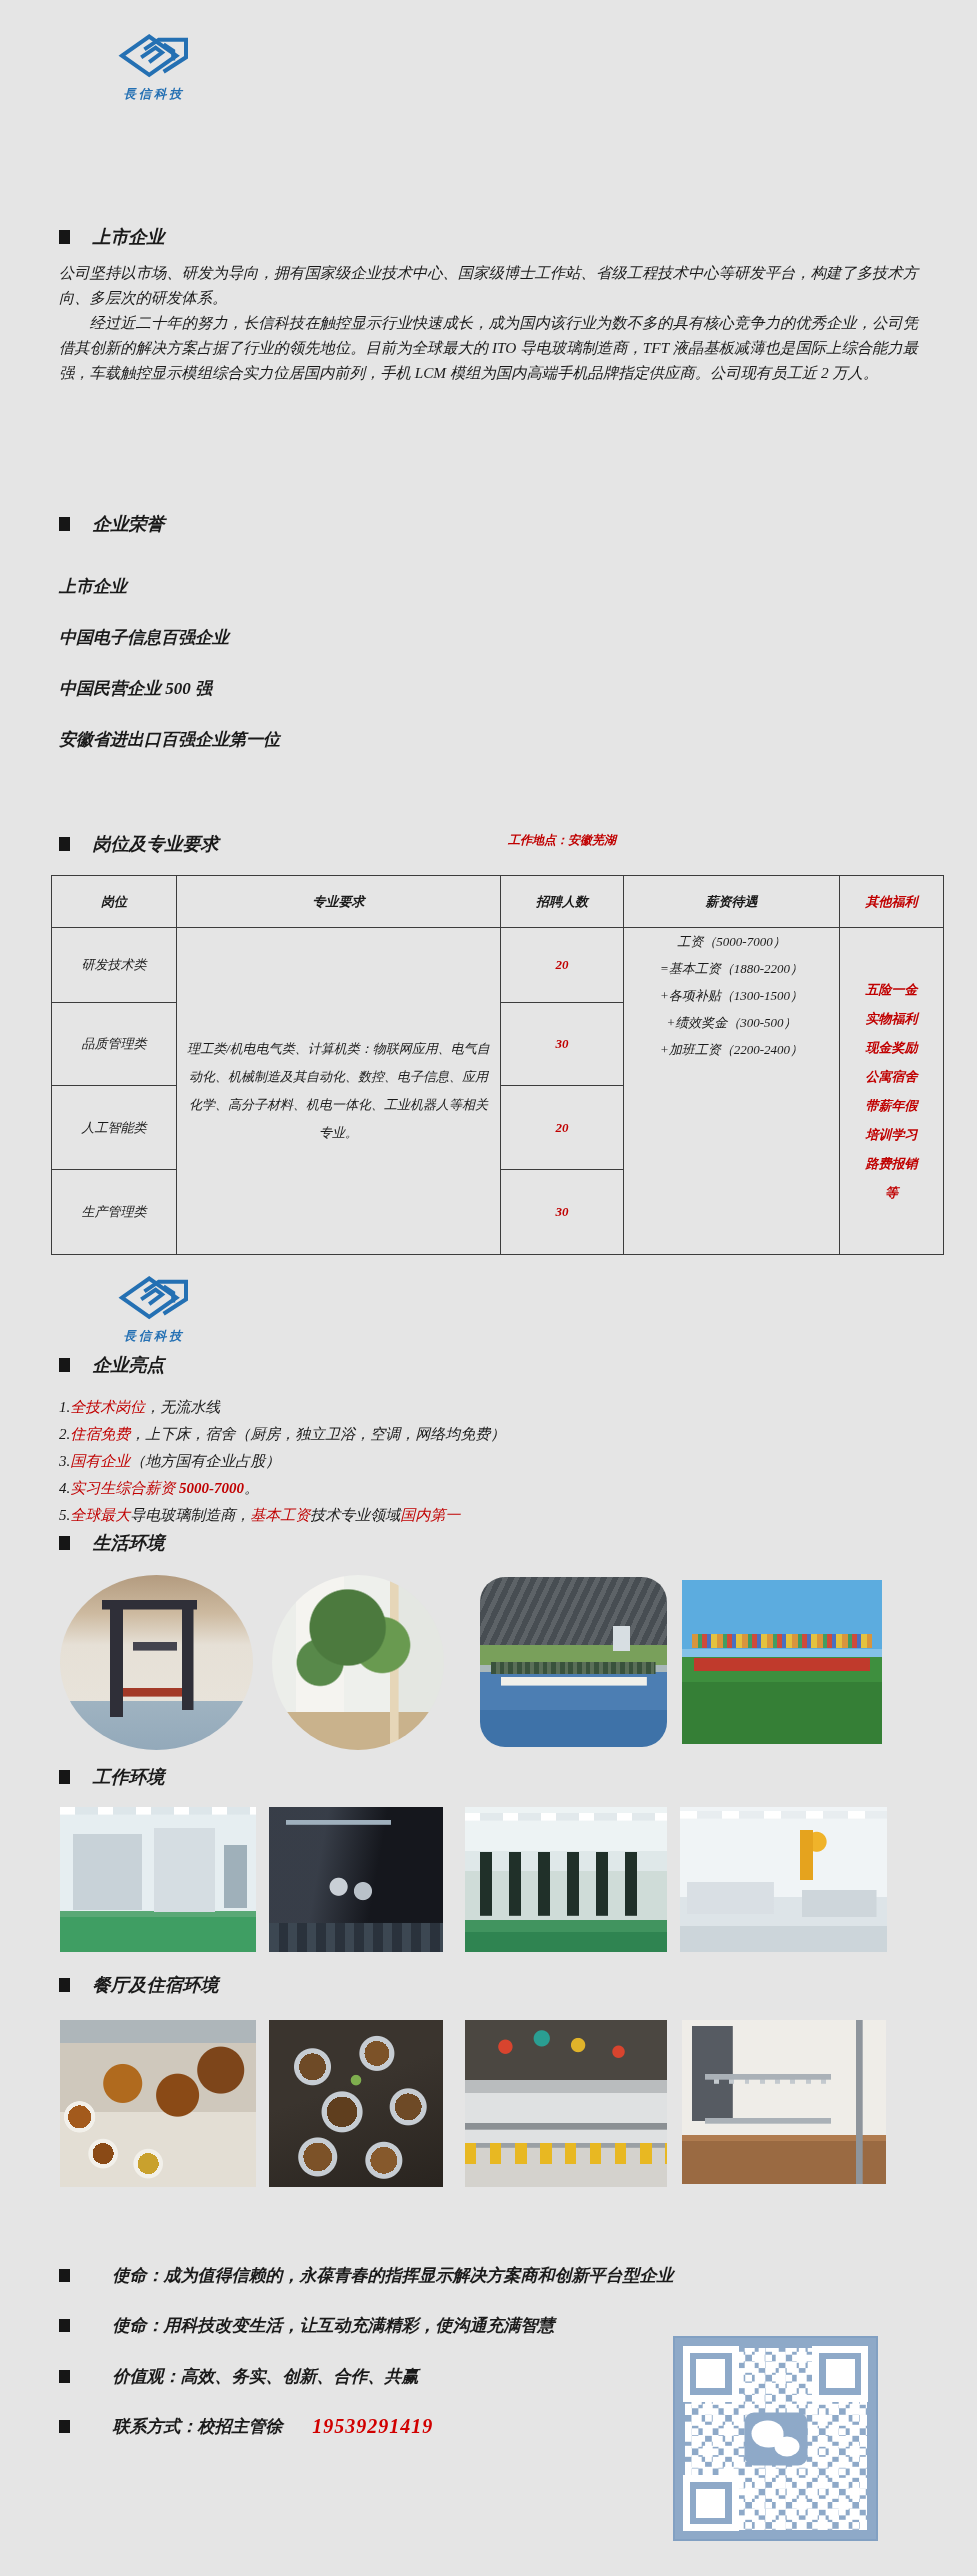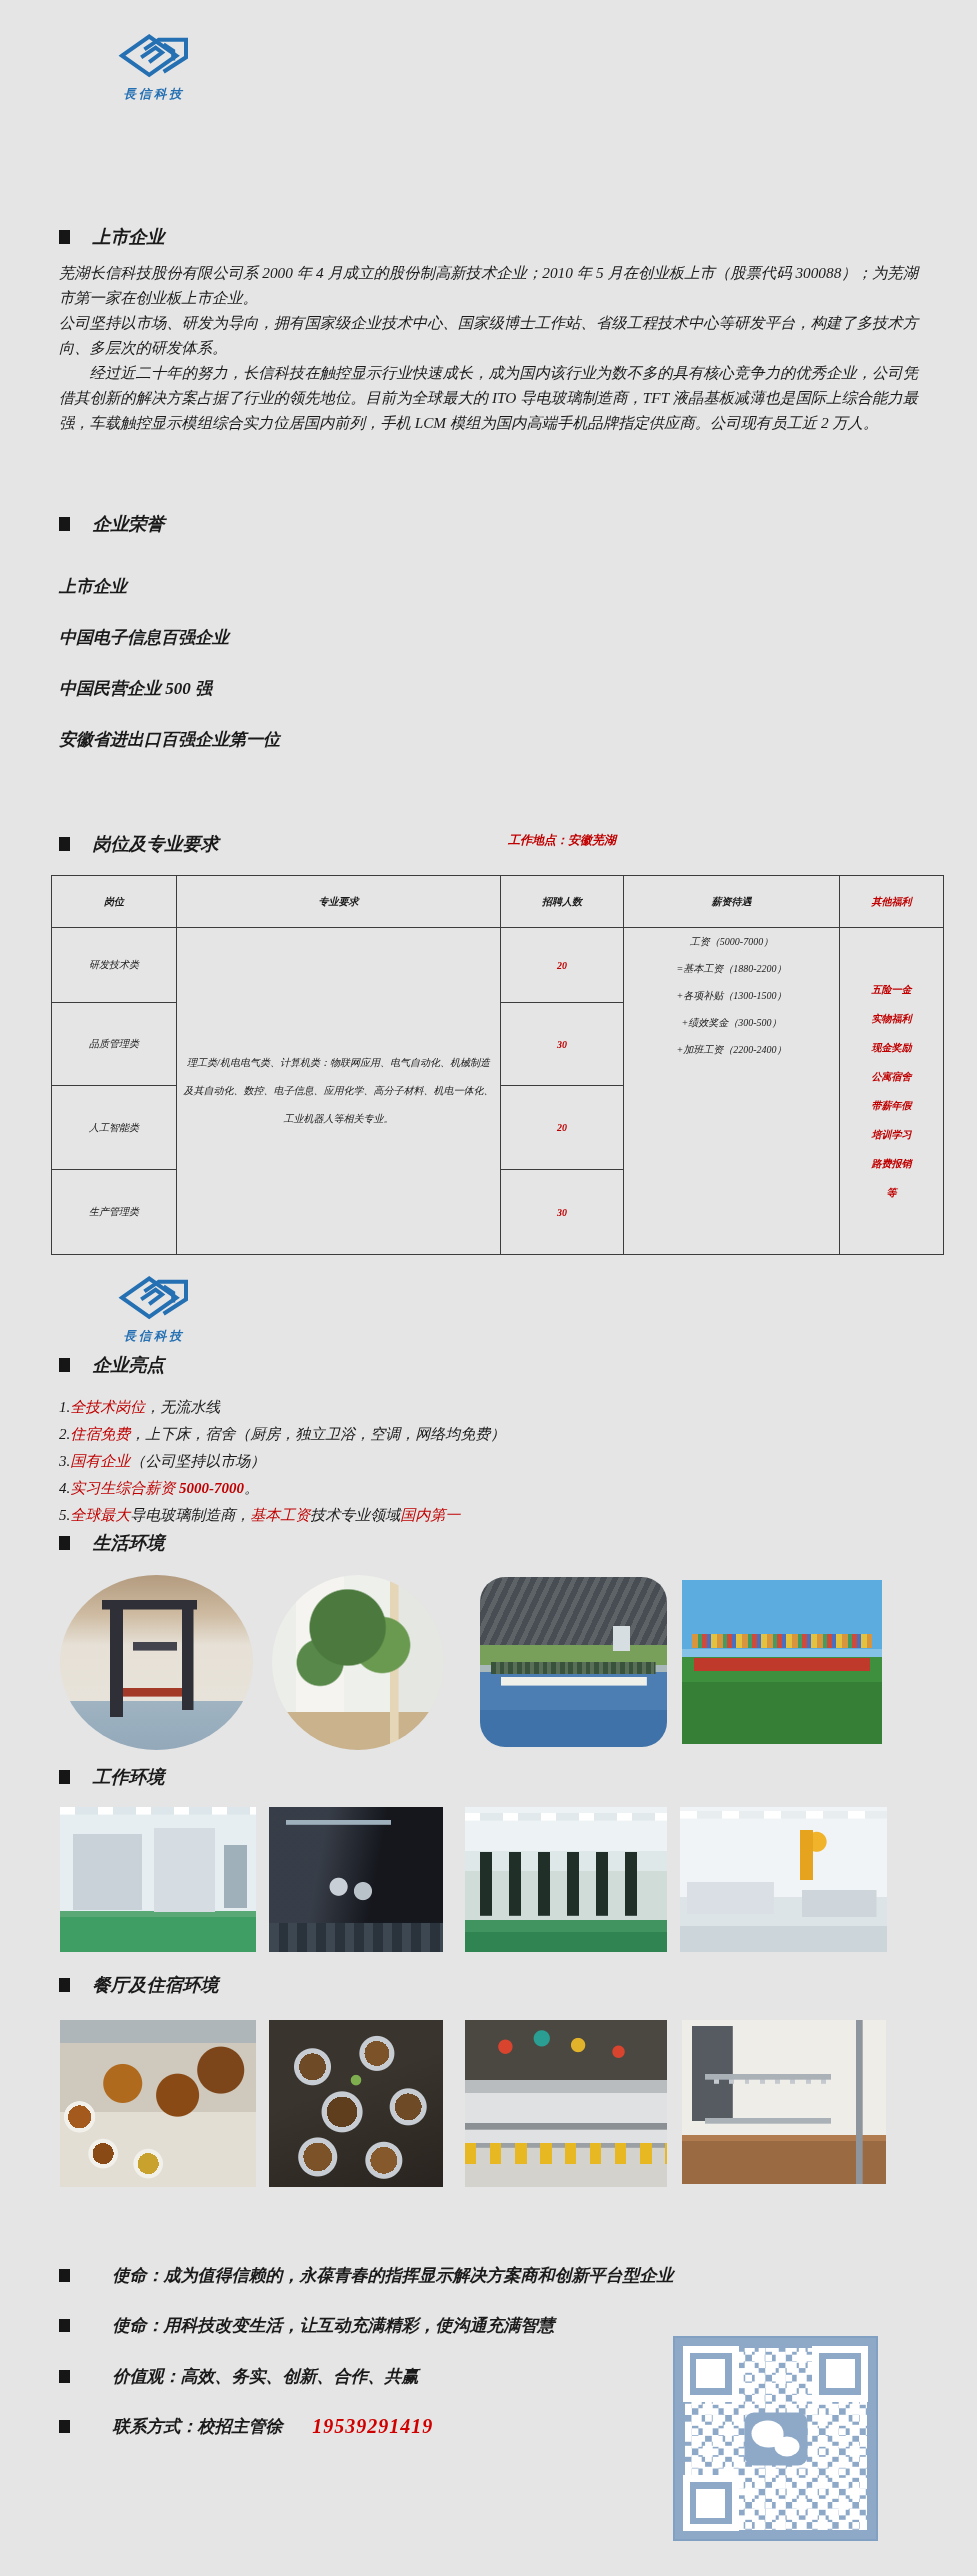--- a/index.html
+++ b/index.html
@@ -18,21 +18,21 @@
   .paras{left:59px;top:260px;width:859px;font-size:15.3px;line-height:25px;text-align:justify;}
   .paras p{margin:0;}
   .paras p.ind{text-indent:2em;}
   
   .honors{left:59px;top:575px;font-size:17px;font-weight:700;}
   .honors div{height:23px;margin-bottom:28px;}
   
   .red{color:#c00000;}
   .loc{position:absolute;left:449px;top:0;font-size:12px;font-weight:700;color:#c00000;}
   table.jobs{position:absolute;left:51px;top:875px;width:891px;border-collapse:collapse;table-layout:fixed;}
-  table.jobs th,table.jobs td{border:1px solid #3c3c3c;font-size:10px;padding:0 5.7px;text-align:center;}
+  table.jobs th,table.jobs td{border:1px solid #3c3c3c;font-size:13px;padding:0 5.7px;text-align:center;}
   table.jobs th{height:51px;font-weight:700;}
   tr.r1{height:75px;}tr.r2{height:83px;}tr.r3{height:84px;}tr.r4{height:85px;}
   td.req{vertical-align:middle;line-height:28px;padding:0 13.4px;}
   td.cnt{color:#c00000;font-weight:700;font-size:16px;}
   td.sal{vertical-align:top;text-align:left;white-space:pre-line;line-height:27px;padding:7.6px 5.7px 0 9.5px;}
   td.wel{vertical-align:middle;white-space:pre-line;line-height:29px;color:#c00000;font-weight:700;font-size:15.7px;}
   
   .hls{left:59px;top:1394px;font-size:15px;line-height:27px;}
   .hls .red{font-weight:400;}
   .hls .redb{color:#c00000;font-weight:700;}
@@ -156,21 +156,20 @@
     </svg>
     <div class="logo-text">長信科技</div>
   </div>
 
 
   <div class="abs sec-h" style="left:59px;top:225px;">
     <span class="bullet"></span>
     <span>上市企业</span>
   </div>
   <div class="abs paras">
-    <p>芜湖长信科技股份有限公司系 2000 年 4 月成立的股份制高新技术企业；2010 年 5 月在创业板上市（股票代码 300088）；为芜湖市第一家在创业板上市企业。</p>
     <p>公司坚持以市场、研发为导向，拥有国家级企业技术中心、国家级博士工作站、省级工程技术中心等研发平台，构建了多技术方向、多层次的研发体系。</p>
     <p class="ind">经过近二十年的努力，长信科技在触控显示行业快速成长，成为国内该行业为数不多的具有核心竞争力的优秀企业，公司凭借其创新的解决方案占据了行业的领先地位。目前为全球最大的 ITO 导电玻璃制造商，TFT 液晶基板减薄也是国际上综合能力最强，车载触控显示模组综合实力位居国内前列，手机 LCM 模组为国内高端手机品牌指定供应商。公司现有员工近 2 万人。</p>
   </div>
 
   <div class="abs sec-h" style="left:59px;top:512px;text-align:center;">
     <span class="bullet"></span>
     <span>企业荣誉</span>
   </div>
   <div class="abs honors">
     <div>上市企业</div>
@@ -246,21 +245,21 @@
     <div class="logo-text">長信科技</div>
   </div>
 
   <div class="abs sec-h" style="left:59px;top:1353px;">
     <span class="bullet"></span>
     <span>企业亮点</span>
   </div>
   <div class="abs hls">
     <div><span>1.</span><span class="red">全技术岗位</span><span>，无流水线</span></div>
     <div><span>2.</span><span class="red">住宿免费</span><span>，上下床，宿舍（厨房，独立卫浴，空调，网络均免费）</span></div>
-    <div><span>3.</span><span class="red">国有企业</span><span>（公司坚持以市场）</span></div>
+    <div><span>3.</span><span class="red">国有企业</span><span>（地方国有企业占股）</span></div>
     <div><span>4.</span><span class="red">实习生综合薪资 </span><span class="redb">5000-7000</span><span>。</span></div>
     <div><span>5.</span><span class="red">全球最大</span><span>导电玻璃制造商，</span><span class="red">基本工资</span><span>技术专业领域</span><span class="red">国内第一</span></div>
   </div>
 
   <div class="abs sec-h" style="left:59px;top:1531px;">
     <span class="bullet"></span>
     <span>生活环境</span>
   </div>
   <div id="life1" class="ph ellipse" title="gym-room"></div>
   <div id="life2" class="ph ellipse" title="indoor-greenery-lounge"></div>

